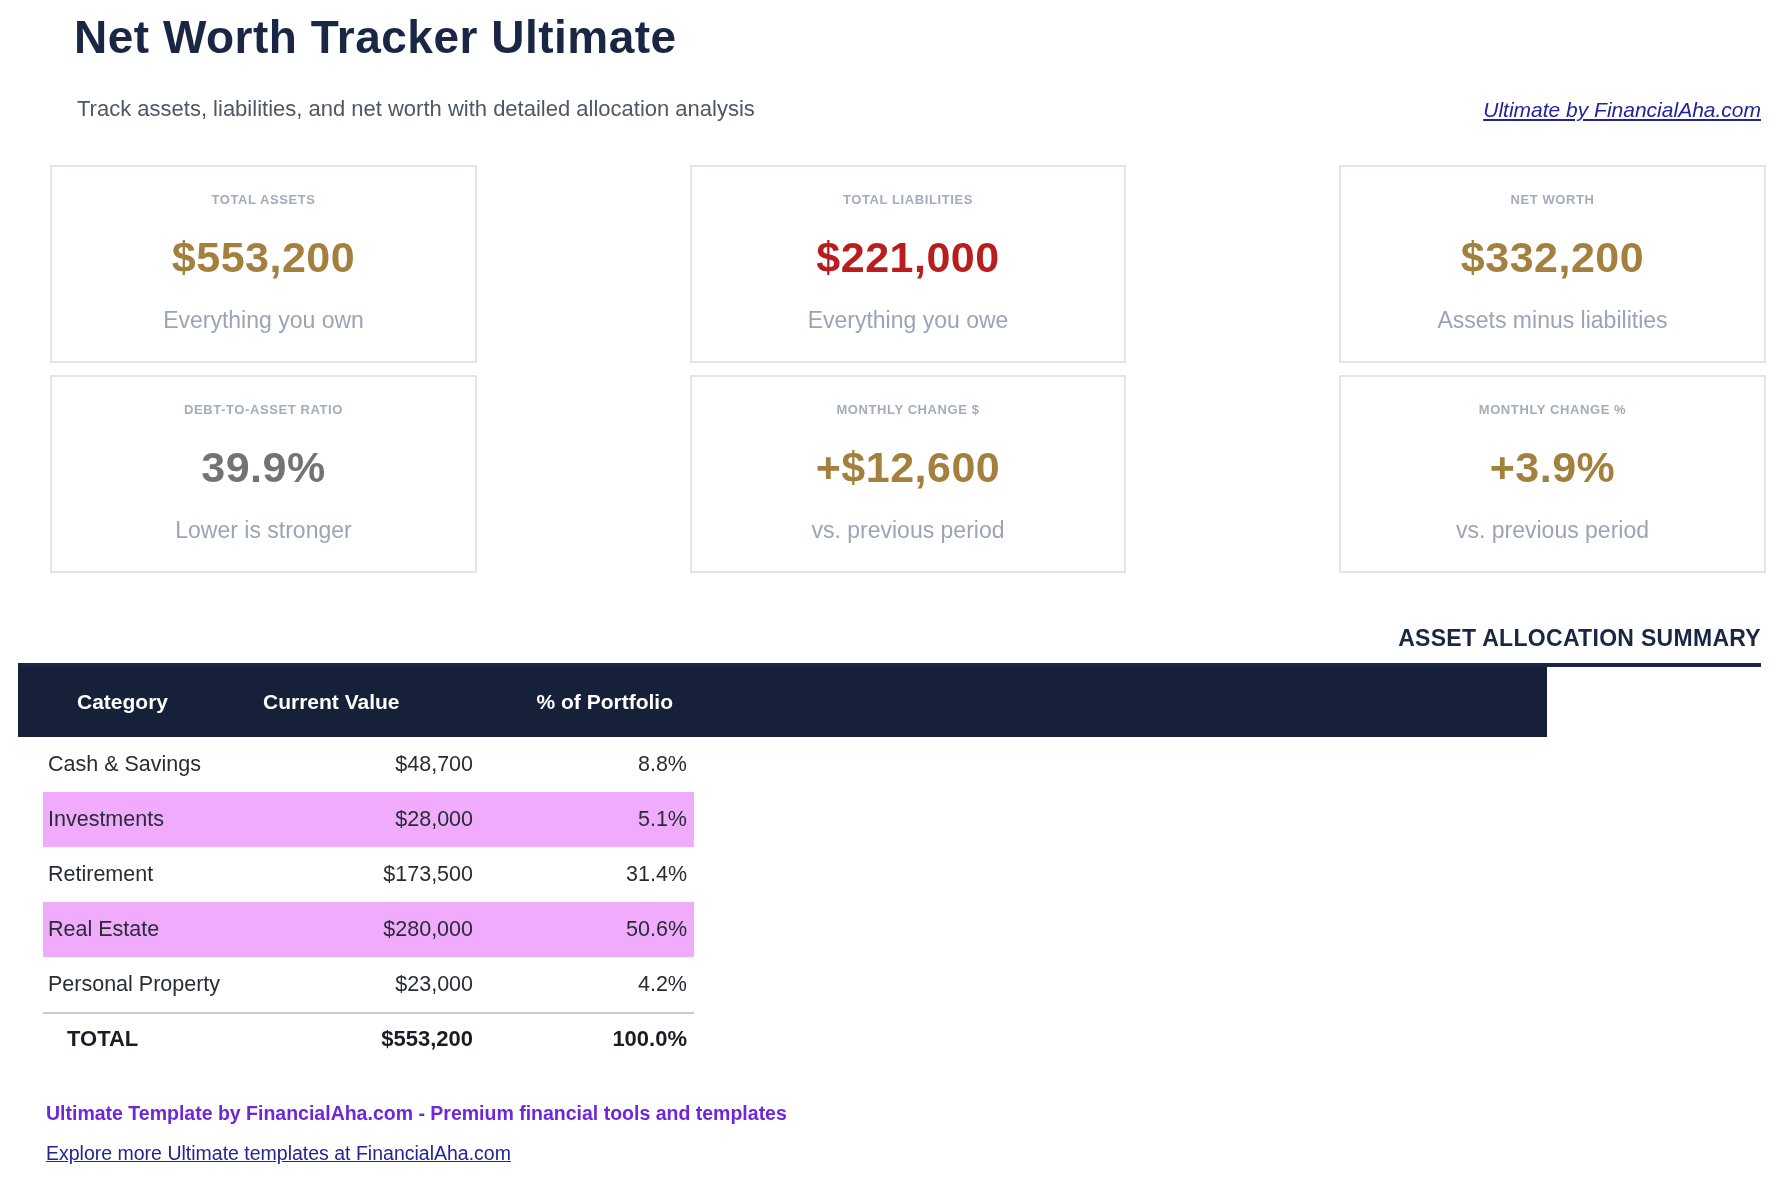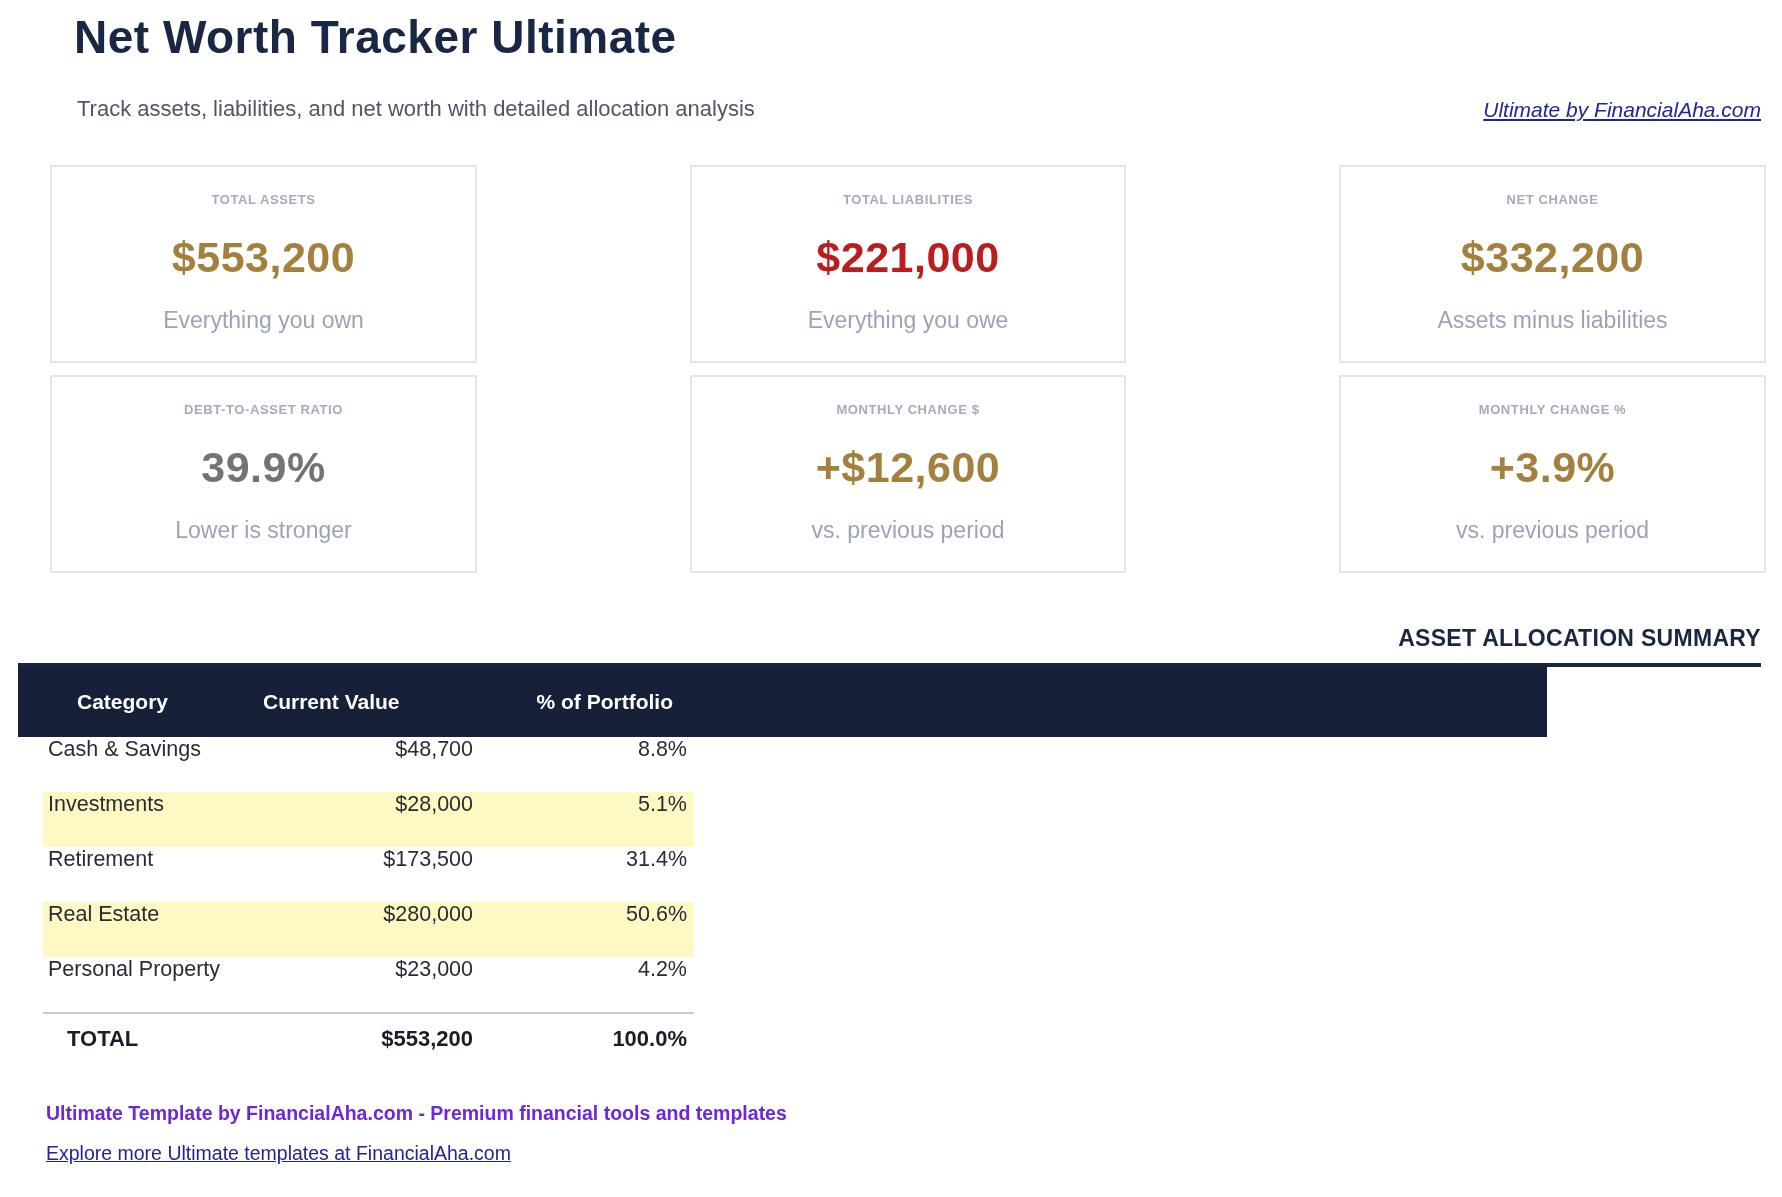--- a/index.html
+++ b/index.html
@@ -69,24 +69,24 @@
     font-size: 21px; font-weight: bold; color: #ffffff;
   }
   .hdr-cat { left: 59px; }
   .hdr-val { left: 245px; width: 200px; text-align: left; }
   .hdr-pct { left: 455px; width: 200px; text-align: right; }
 
   .table-body {
     position: absolute; left: 43px; top: 737px; width: 651px;
   }
   .t-row {
-    display: flex; height: 55px;
+    display: flex; align-items: center; height: 55px;
     font-size: 21.5px; color: #272c35; background: #ffffff;
   }
-  .t-row.alt { background: #fef9c3; }
+  .t-row.alt { background: #f0abfc; }
   .c-cat { width: 250px; padding-left: 5px; }
   .c-val { width: 180px; text-align: right; }
   .c-pct { flex: 1; text-align: right; padding-right: 7px; }
   .t-total {
     display: flex; align-items: center; height: 52px;
     border-top: 2px solid #c5cad3;
     font-size: 22px; font-weight: bold; color: #181d28; justify-content: center;
   }
   .t-total .c-cat { padding-left: 24px; }
 
@@ -113,21 +113,21 @@
     <div class="kpi-label">TOTAL ASSETS</div>
     <div class="kpi-value gold">$553,200</div>
     <div class="kpi-note">Everything you own</div>
   </div>
   <div class="kpi-card">
     <div class="kpi-label">TOTAL LIABILITIES</div>
     <div class="kpi-value red">$221,000</div>
     <div class="kpi-note">Everything you owe</div>
   </div>
   <div class="kpi-card">
-    <div class="kpi-label">NET CHANGE</div>
+    <div class="kpi-label">NET WORTH</div>
     <div class="kpi-value gold">$332,200</div>
     <div class="kpi-note">Assets minus liabilities</div>
   </div>
   <div class="kpi-card">
     <div class="kpi-label">DEBT-TO-ASSET RATIO</div>
     <div class="kpi-value dark">39.9%</div>
     <div class="kpi-note">Lower is stronger</div>
   </div>
   <div class="kpi-card">
     <div class="kpi-label">MONTHLY CHANGE $</div>

